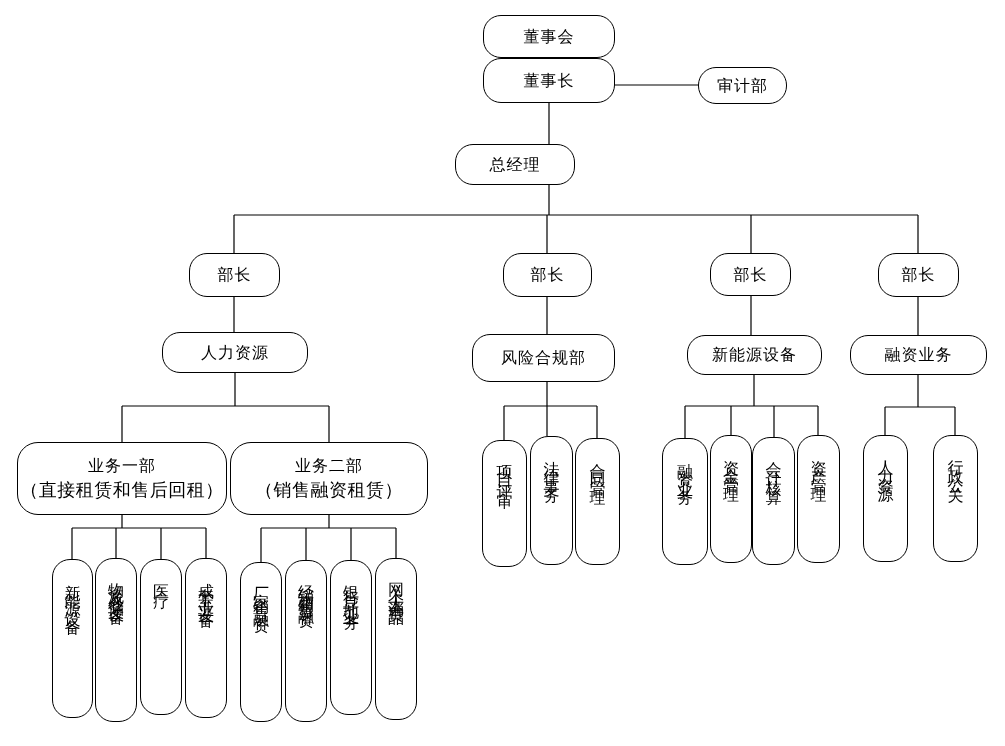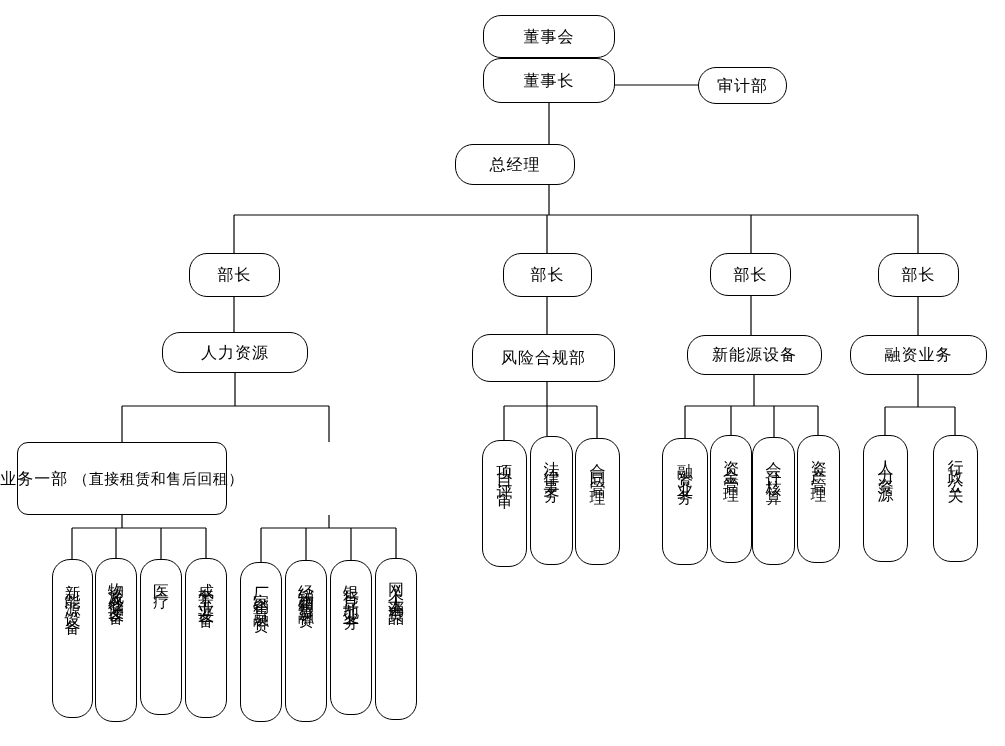--- a/index.html
+++ b/index.html
@@ -14,22 +14,22 @@
     position:absolute; box-sizing:border-box; z-index:1;
     background:#ffffff; border:1.5px solid #000000; border-radius:18px;
     display:flex; align-items:center; justify-content:center;
     font-size:16px; letter-spacing:1px; line-height:1.2; text-align:center;
     white-space:nowrap;
   }
   .node.v { align-items:flex-start; padding-top:11px; }
   .vt { writing-mode:vertical-rl; text-orientation:upright; letter-spacing:9px; line-height:1; }
   .vt.tight { letter-spacing:6px; }
   .vt.tighter { letter-spacing:4.5px; }
-  .node.div { flex-direction:row; gap:5px; border-radius:11px; }
-  .node.div .l2 { font-size:15px; letter-spacing:0.5px; }
+  .node.div { flex-direction:column; gap:5px; border-radius:21px; }
+  .node.div .l2 { font-size:18px; letter-spacing:0.5px; }
 </style>
 </head>
 <body>
 
 <div class="canvas">
 
   <svg class="lines" width="1005" height="746" viewBox="0 0 1005 746">
     <path class="conn" d="
       M615 85 H698
       M549 103 V144
@@ -69,20 +69,24 @@
   <div class="node" style="left:878px;top:253px;width:81px;height:44px">部长</div>
 
   <div class="node" style="left:162px;top:332px;width:146px;height:41px">人力资源</div>
   <div class="node" style="left:472px;top:334px;width:143px;height:48px">风险合规部</div>
   <div class="node" style="left:687px;top:335px;width:135px;height:40px">新能源设备</div>
   <div class="node" style="left:850px;top:335px;width:137px;height:40px">融资业务</div>
 
   <div class="node div" style="left:17px;top:442px;width:210px;height:73px">
     <div class="l1">业务一部</div>
     <div class="l2">（直接租赁和售后回租）</div>
+  </div>
+  <div class="node div" style="left:230px;top:442px;width:198px;height:73px">
+    <div class="l1">业务二部</div>
+    <div class="l2">（销售融资租赁）</div>
   </div>
 
   <div class="node v" style="left:52px;top:559px;width:41px;height:159px">
     <span class="vt">新能源设备</span>
     </div>
   <div class="node v" style="left:95px;top:558px;width:42px;height:164px">
     <span class="vt tighter">物流及仓储设备</span>
     </div>
   <div class="node v" style="left:140px;top:559px;width:42px;height:156px">
     <span class="vt">医疗</span>

